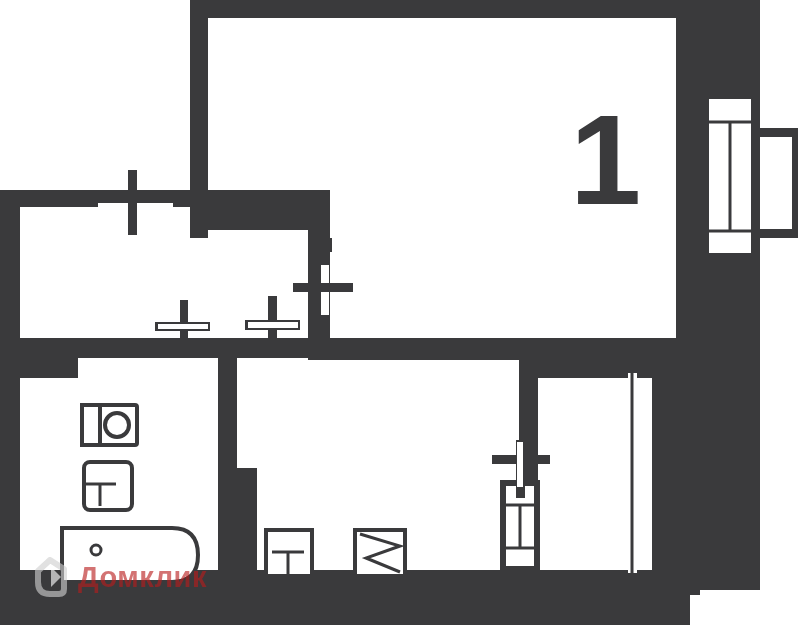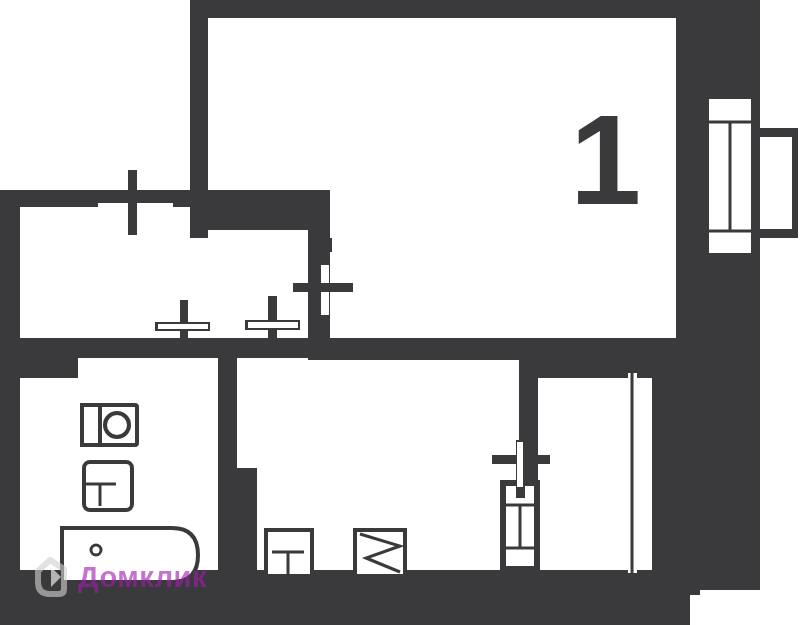--- a/index.html
+++ b/index.html
@@ -54,21 +54,21 @@
     position: absolute;
     left: 30px;
     top: 557px;
     display: flex;
     align-items: center;
     gap: 8px;
     opacity: 0.62;
     pointer-events: none;
   }
   #watermark .wm-text {
-    color: #a21caf;
+    color: #b91c1c;
     font-family: "Liberation Sans", sans-serif;
     font-size: 29px;
     font-weight: bold;
     letter-spacing: 0.5px;
   }
 </style>
 </head>
 <body>
 
 <div id="floorplan-root">

